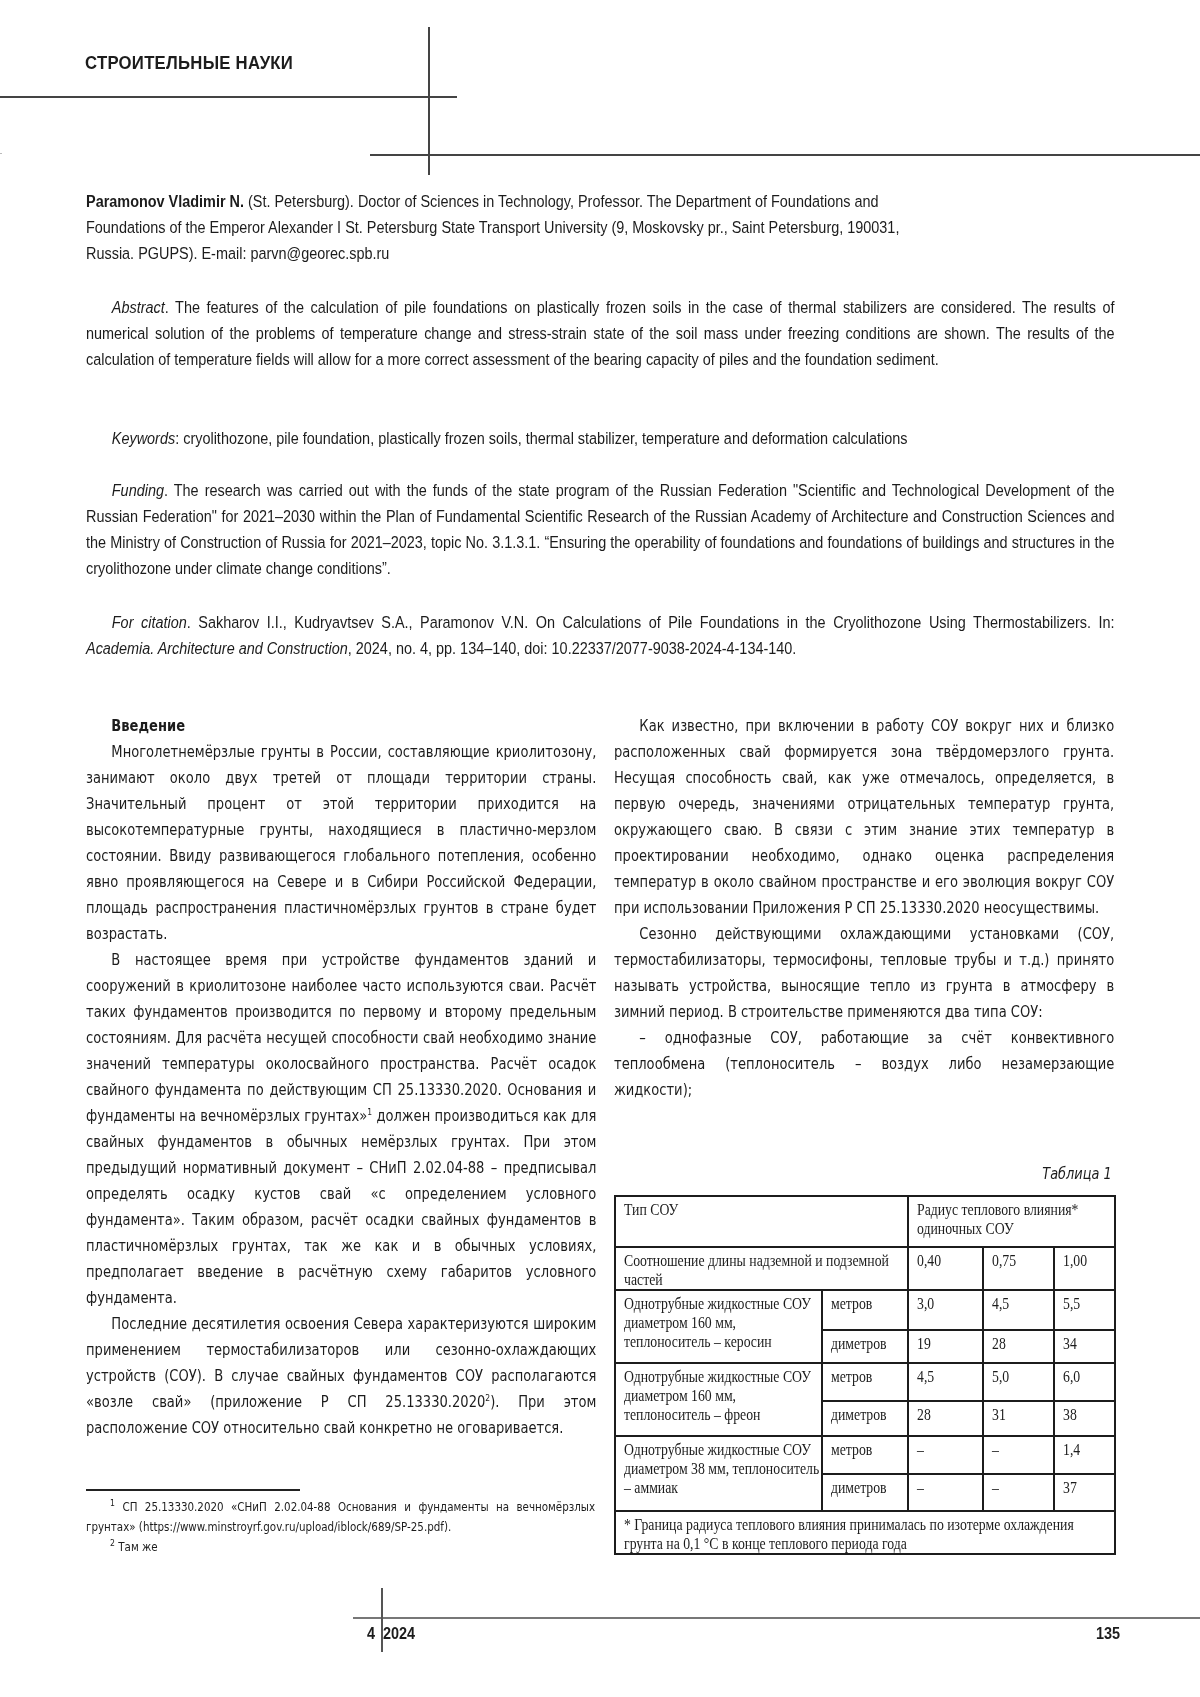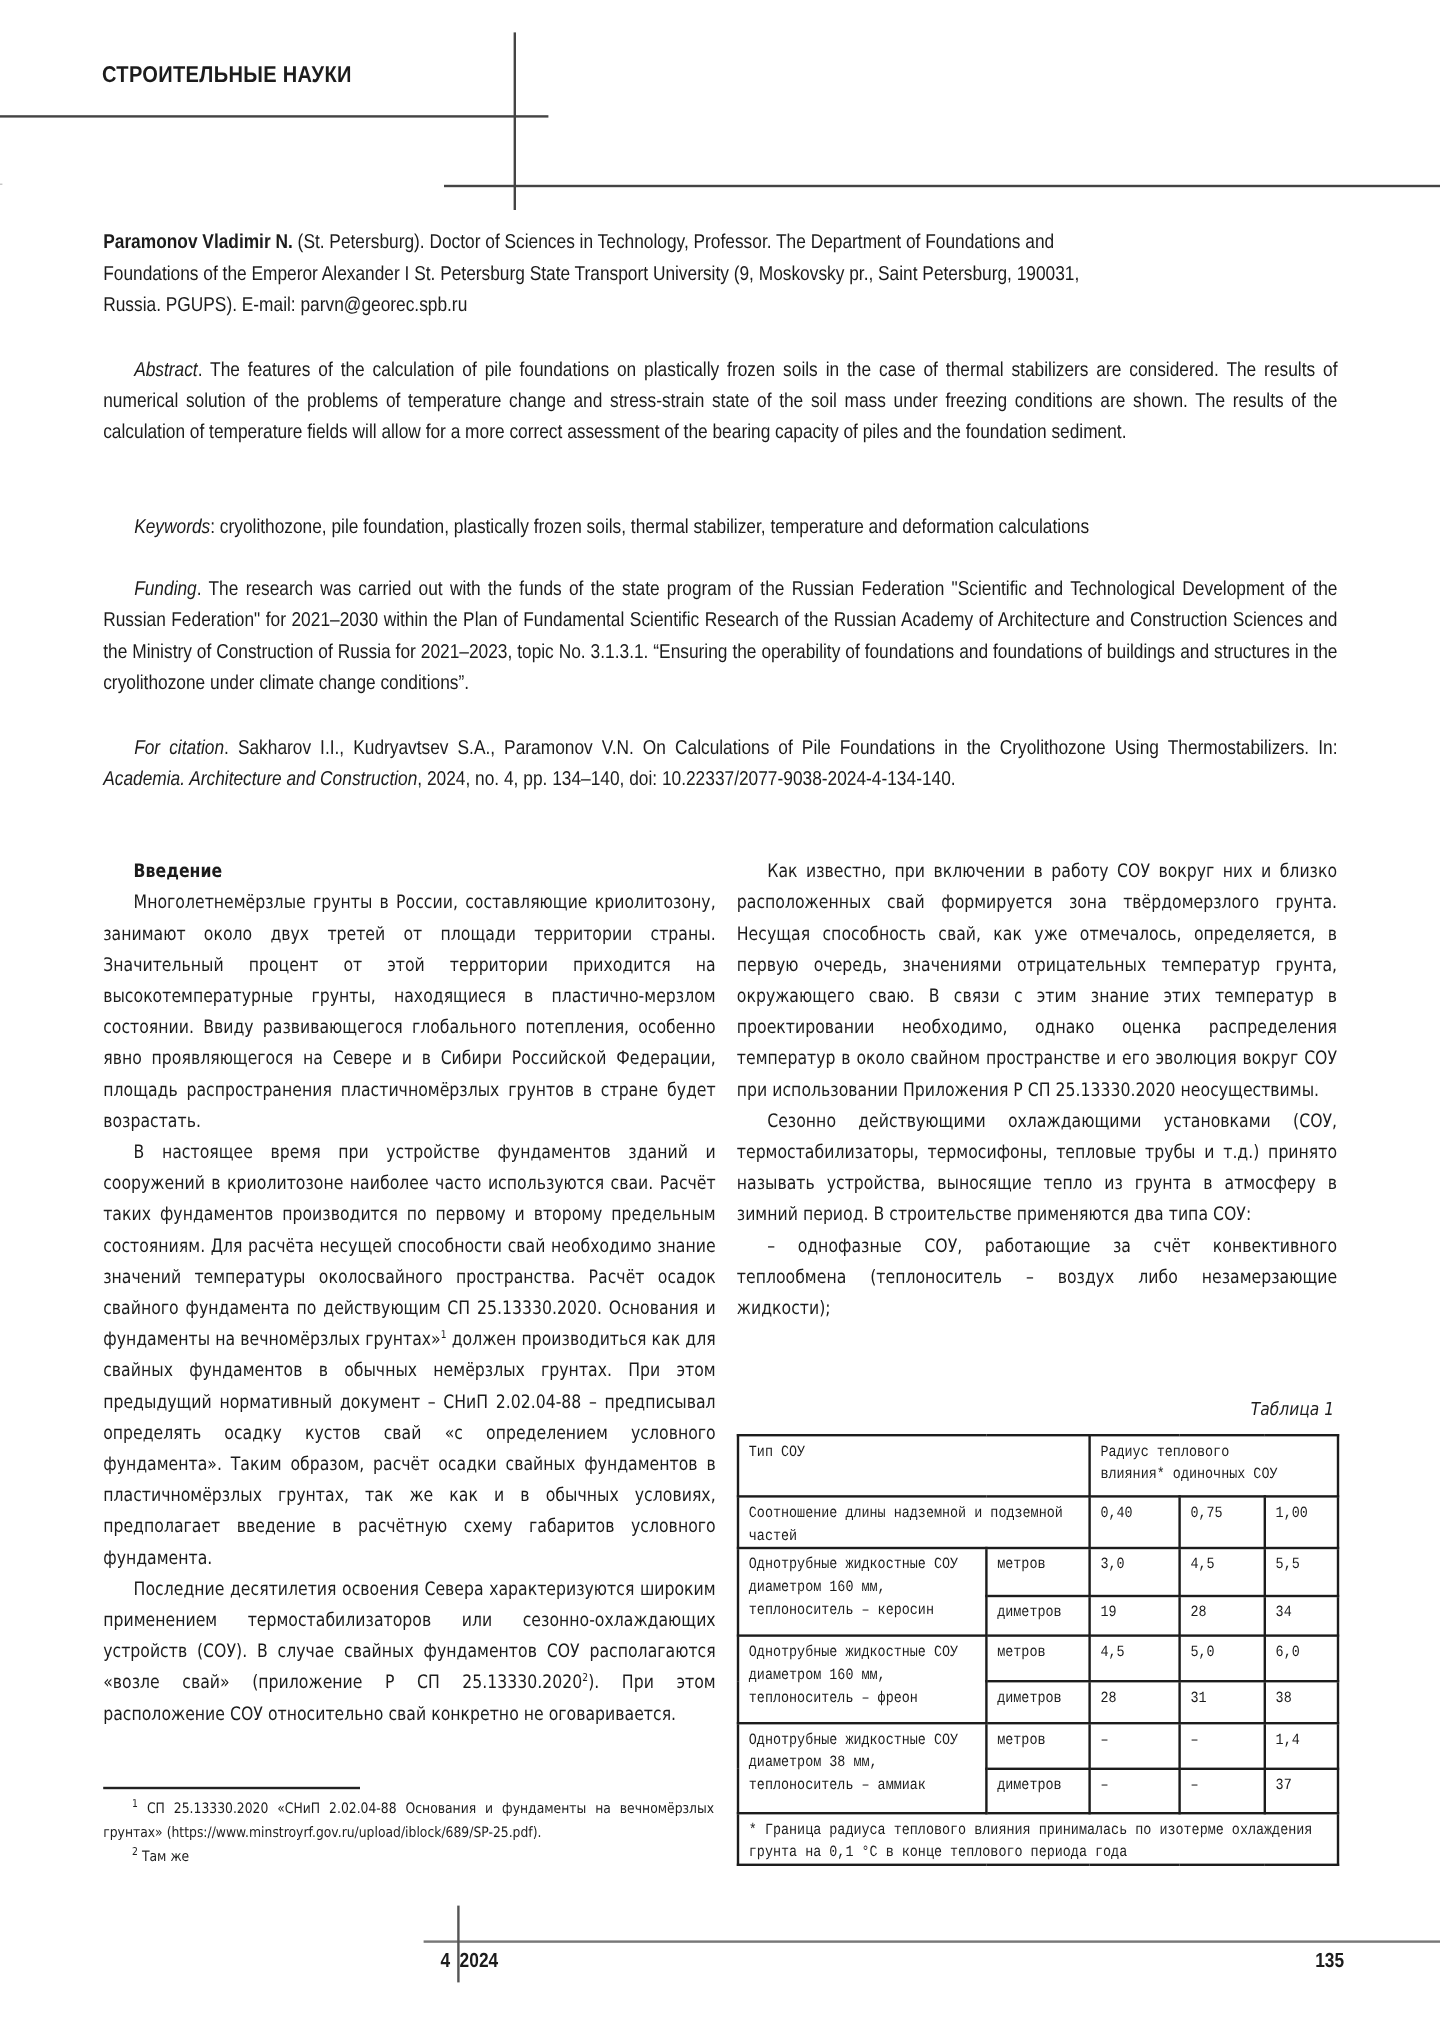--- a/index.html
+++ b/index.html
@@ -15,21 +15,21 @@
        text-align:justify; transform:scaleX(0.845); transform-origin:left top; }
   .col p { margin:0; text-indent:30px; }
   .col .head { font-weight:bold; text-indent:30px; }
   sup { font-size:9px; vertical-align:super; line-height:0; }
   .fn { position:absolute; left:86px; top:1497px; width:592px; font-family:"DejaVu Sans", sans-serif;
        font-size:12px; line-height:20px; transform:scaleX(0.86); transform-origin:left top; text-align:justify; }
   .fn p { margin:0; text-indent:28px; }
   .tcap { position:absolute; right:88px; top:1165px; font-style:italic; font-family:"DejaVu Sans", sans-serif;
        font-size:15px; transform:scaleX(0.86); transform-origin:right top; }
   table.t { position:absolute; left:614px; top:1195px; width:500px; border-collapse:collapse;
-       font-family:Liberation Mono, monospace; font-size:13px; line-height:19px; table-layout:fixed; }
+       font-family:Liberation Serif, serif; font-size:16px; line-height:19px; table-layout:fixed; }
   table.t td { border:2px solid #1c1c1c; padding:3px 5px 0 8px; vertical-align:top; overflow:hidden; white-space:nowrap; }
   table.t td .sx { display:inline-block; transform:scaleX(0.86); transform-origin:left top; white-space:normal; }
   .footer-num { position:absolute; font-family:"Liberation Sans", sans-serif; font-weight:bold; font-size:17px;
        transform:scaleX(0.85); transform-origin:left top; }
 </style>
 </head>
 <body>
 
 <div class="line" style="left:428px; top:27px; width:1.5px; height:148px;"></div>
 <div class="line" style="left:0; top:96px; width:457px; height:1.5px;"></div>

